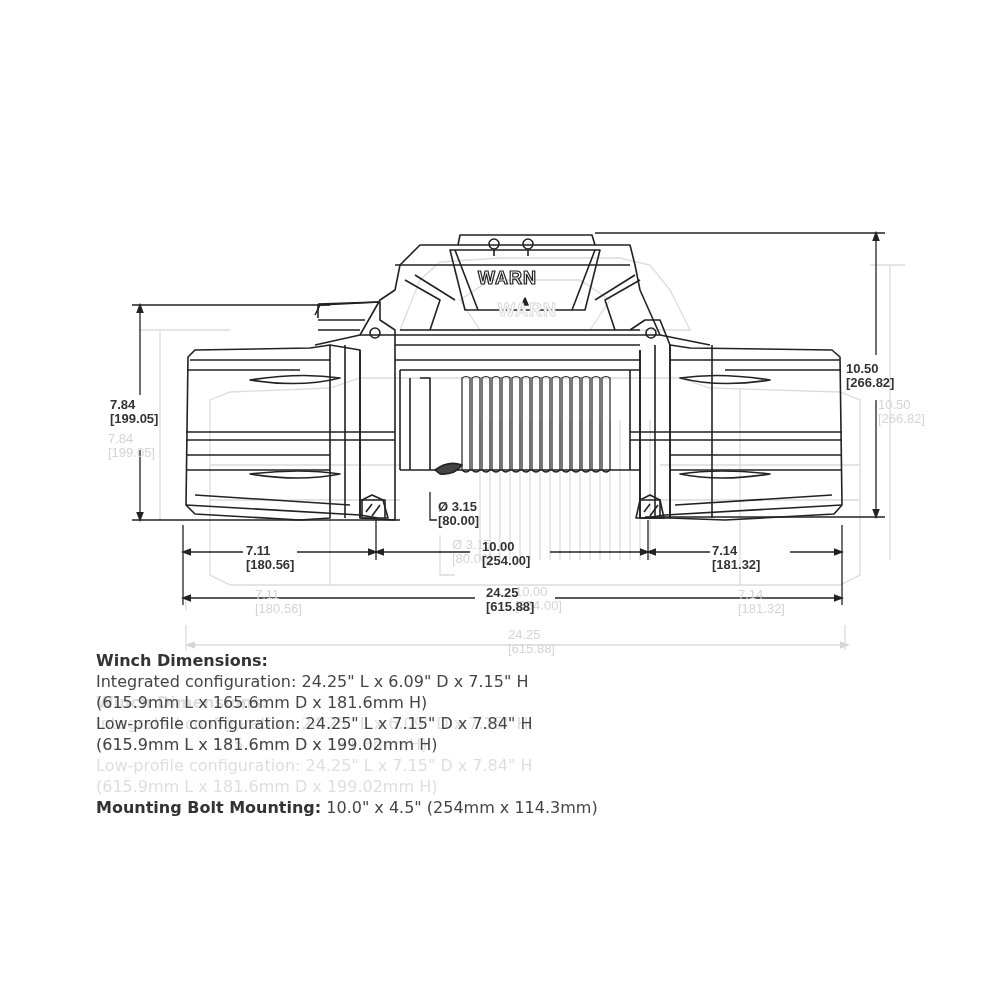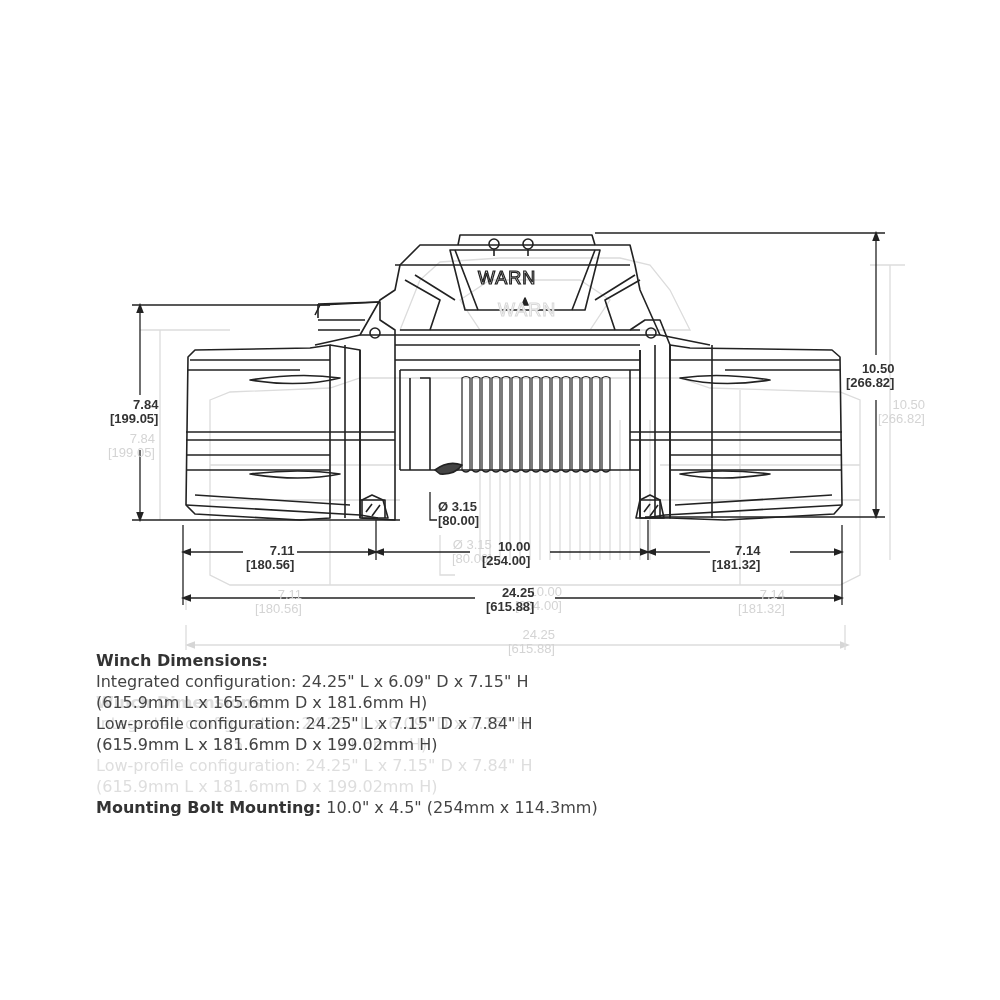--- a/index.html
+++ b/index.html
@@ -1,21 +1,21 @@
 <!DOCTYPE html>
 <html><head>
   <meta charset="utf-8">
   <style>
     html, body { margin: 0; padding: 0; background: #ffffff; }
     body { width: 1000px; height: 1000px; position: relative; overflow: hidden; font-family: "DejaVu Sans", sans-serif; }
     #drawing { position: absolute; left: 0; top: 0; width: 1000px; height: 1000px; }
-    .dim { position: absolute; font-family: "Liberation Sans", sans-serif; font-weight: bold; color: #333; font-size: 13px; line-height: 14px; text-align: right; white-space: nowrap; }
+    .dim { position: absolute; font-family: "Liberation Sans", sans-serif; font-weight: bold; color: #333; font-size: 13px; line-height: 14px; text-align: left; white-space: nowrap; }
     .dim.ghost { color: #d4d4d4; font-weight: normal; }
     .dim span { display: block; }
-    .logo { position: absolute; font-family: "Liberation Sans", sans-serif; font-weight: normal; font-size: 18px; letter-spacing: 1px; color: #fff; -webkit-text-stroke: 1.2px #222; }
+    .logo { position: absolute; font-family: "Liberation Sans", sans-serif; font-weight: bold; font-size: 18px; letter-spacing: 1px; color: #fff; -webkit-text-stroke: 1.2px #222; }
     .logo.ghost { -webkit-text-stroke: 1px #d8d8d8; }
     #textblock { position: absolute; left: 96px; top: 650px; width: 600px; font-size: 16px; line-height: 21px; color: #444; }
     #textblock .line { display: block; white-space: nowrap; }
     #textblock .bold { font-weight: bold; color: #333; }
     #ghosttext { position: absolute; left: 96px; top: 713px; width: 600px; font-size: 16px; line-height: 21px; color: #dedede; }
     #ghosttext .line { display: block; white-space: nowrap; }
   </style>
 </head>
 <body>
 

